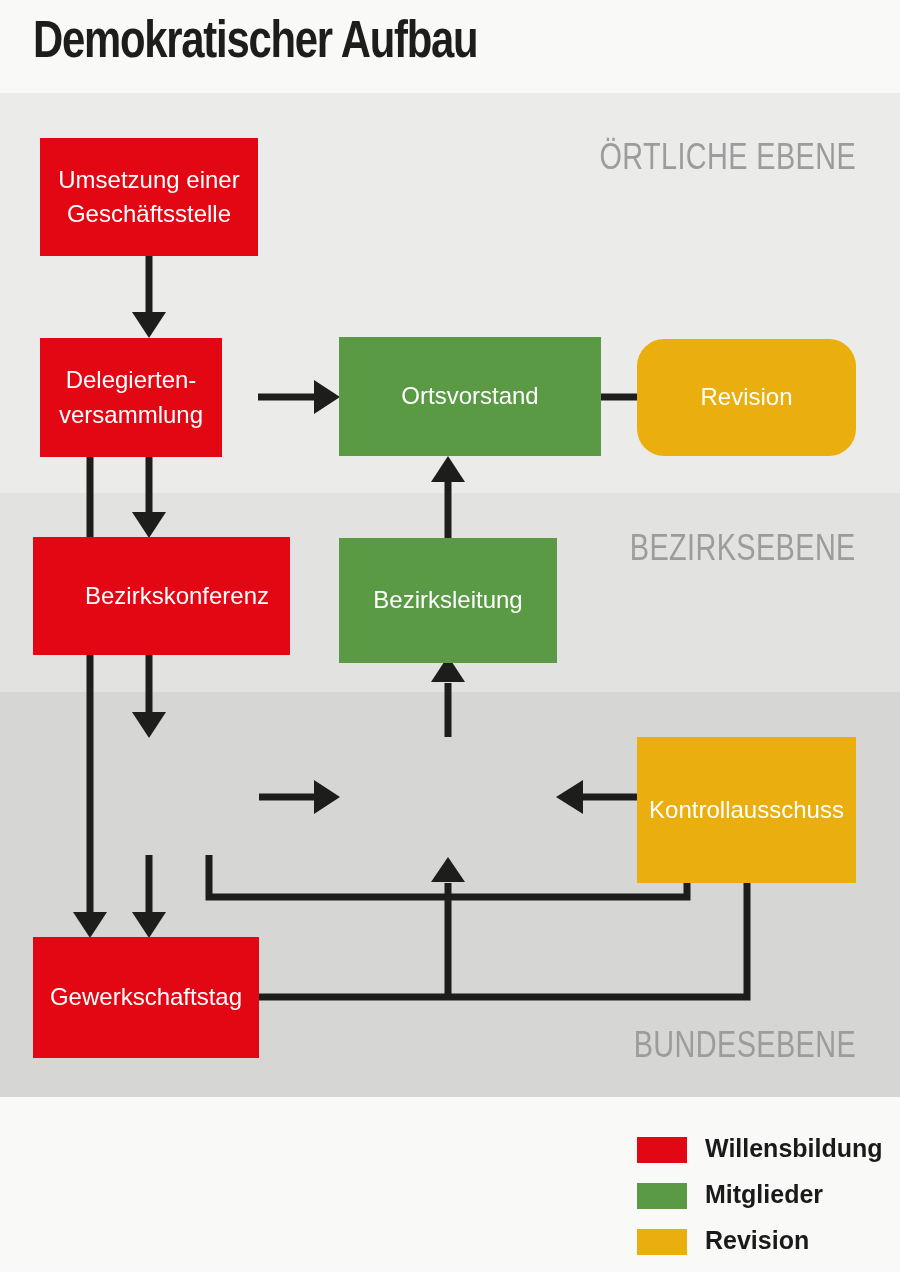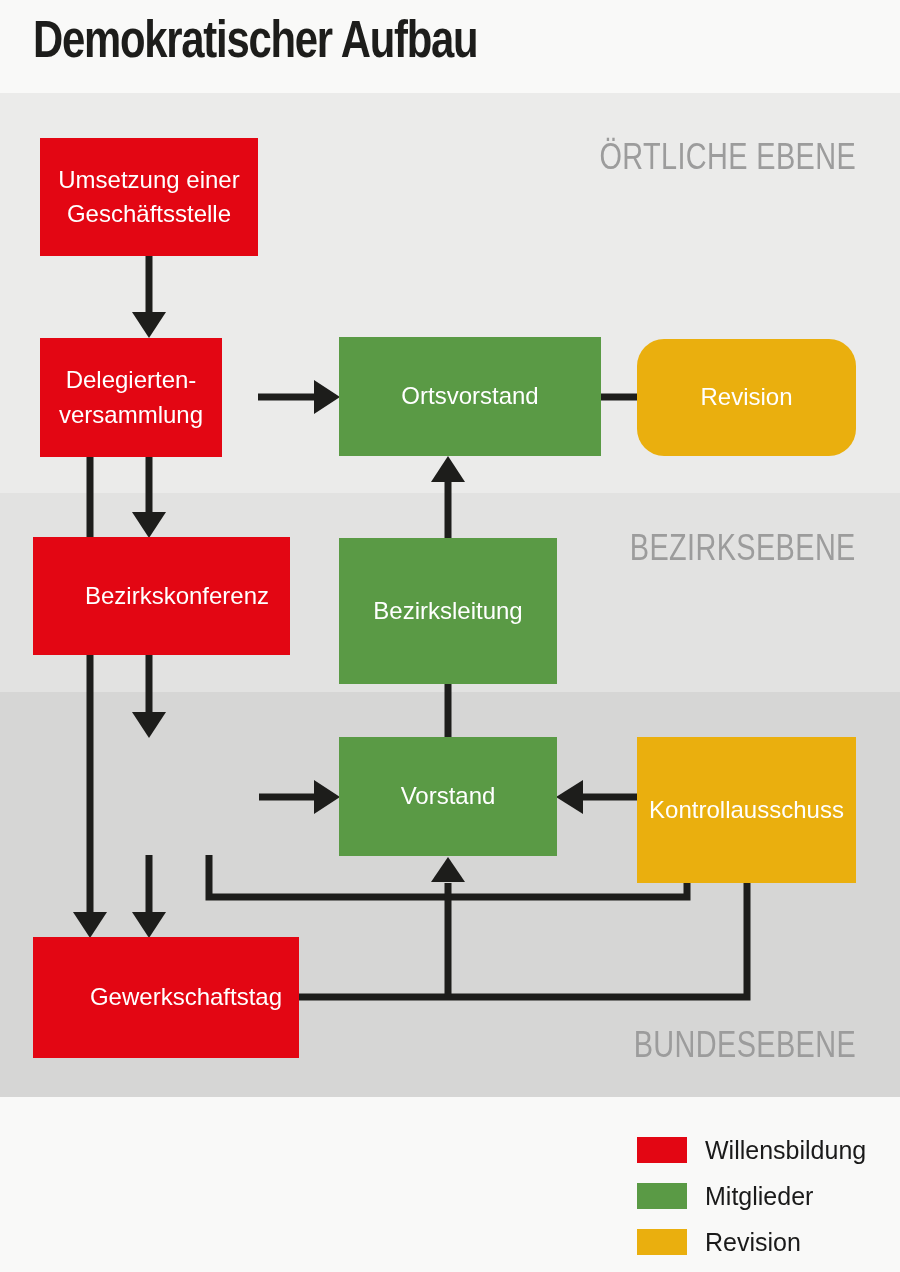--- a/index.html
+++ b/index.html
@@ -35,21 +35,21 @@
   .node{
     position:absolute;z-index:2;
     display:flex;align-items:center;justify-content:center;
     color:#fff;font-size:24px;line-height:1.42;text-align:center;
     white-space:pre-line;
   }
   .node.red{background:var(--red,#e30613);}
   .node.green{background:var(--green,#5a9a45);}
   .node.yellow{background:var(--yellow,#eaaf0e);}
   .legend{position:absolute;left:637px;top:1137px;z-index:2;}
-  .legend-row{display:flex;align-items:center;height:26px;margin-bottom:20px;}
+  .legend-row{display:flex;align-items:flex-end;height:26px;margin-bottom:20px;font-weight:bold;}
   .legend-swatch{width:50px;height:26px;flex:0 0 50px;}
   .legend-swatch.red{background:var(--red,#e30613);}
   .legend-swatch.green{background:var(--green,#5a9a45);}
   .legend-swatch.yellow{background:var(--yellow,#eaaf0e);}
   .legend-label{margin-left:18px;font-size:25px;color:#1a1a1a;white-space:nowrap;}
 </style>
 </head>
 <body>
 
 <div class="page">
@@ -123,24 +123,23 @@
     </g>
   </svg>
 
   <div class="node red" style="left:40px;top:138px;width:218px;height:118px;">Umsetzung einer
 Geschäftsstelle</div>
   <div class="node red" style="left:40px;top:338px;width:182px;height:119px;">Delegierten-
 versammlung</div>
   <div class="node green" style="left:339px;top:337px;width:262px;height:119px;text-align:center;">Ortsvorstand</div>
   <div class="node yellow" style="left:637px;top:339px;width:219px;height:117px;border-radius:27px;">Revision</div>
   <div class="node red" style="left:33px;top:537px;width:226px;height:118px;padding-left:31px;">Bezirkskonferenz</div>
-  <div class="node green" style="left:339px;top:538px;width:218px;height:146px;">Bezirksleitung</div>
-  <div class="node green" style="left:339px;top:737px;width:218px;height:119px;">Vorstand</div>
+  <div class="node green" style="left:339px;top:538px;width:218px;height:125px;">Bezirksleitung</div>
   <div class="node yellow" style="left:637px;top:737px;width:219px;height:146px;">Kontrollausschuss</div>
-  <div class="node red" style="left:33px;top:937px;width:226px;height:121px;padding-left:40px;">Gewerkschaftstag</div>
+  <div class="node red" style="left:33px;top:937px;width:226px;height:121px;">Gewerkschaftstag</div>
 
   <div class="legend">
     <div class="legend-row">
       <span class="legend-swatch red"></span>
       <span class="legend-label">Willensbildung</span>
     </div>
     <div class="legend-row">
       <span class="legend-swatch green"></span>
       <span class="legend-label">Mitglieder</span>
     </div>

